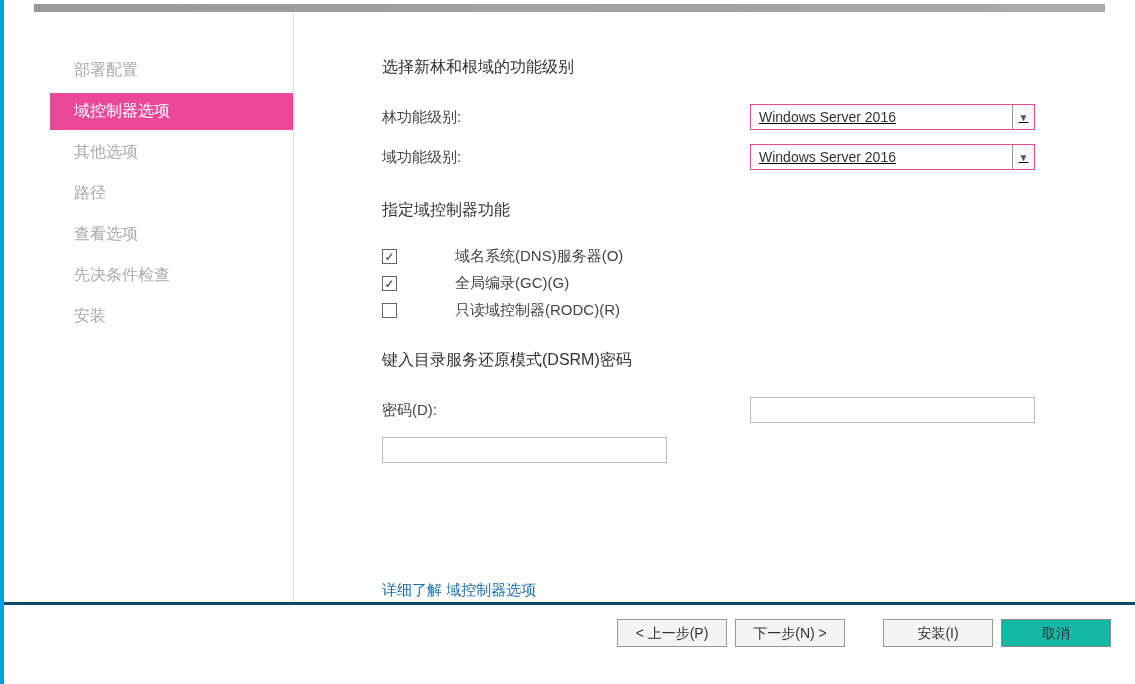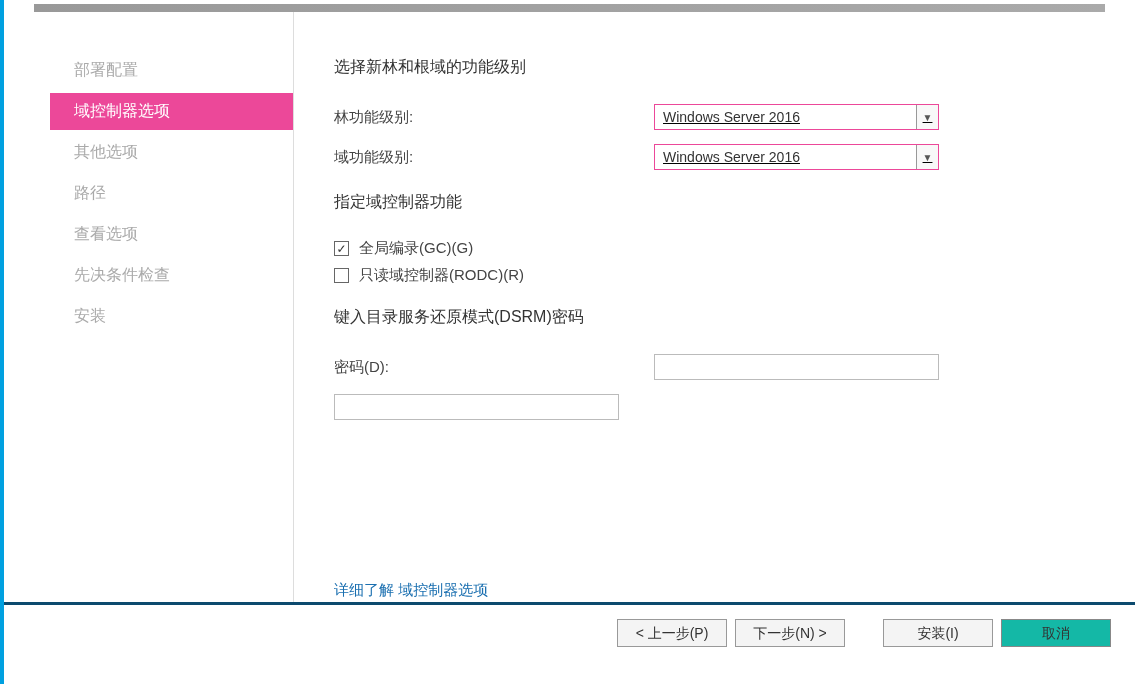--- a/index.html
+++ b/index.html
@@ -1,15 +1,15 @@
 <!DOCTYPE html>
 <html><head>
   <meta charset="utf-8">
   <style>
-    * { box-sizing: border-box; margin: 0; padding: 0; }
+    * { box-sizing: border-box; margin: 0; padding: 0; gap: 48px; }
     body {
       font-family: "Microsoft YaHei", "Segoe UI", sans-serif;
       font-size: 14px;
       background: #fff;
       width: 1135px;
       height: 684px;
       position: relative;
       border-left: 4px solid #00a0e0;
     }
     .top-bar {
@@ -44,21 +44,21 @@
       flex: 1;
       padding: 45px 0 0 40px;
       position: relative;
     }
     .section-title {
       font-size: 16px;
       color: #333;
       margin-bottom: 26px;
     }
     .section-title.spaced {
-      margin-top: 22px;
+      margin-top: 30px;
     }
     .form-row {
       display: flex;
       align-items: center;
       margin-bottom: 14px;
     }
     .form-label {
       width: 320px;
       color: #444;
       font-size: 15px;
@@ -180,20 +180,24 @@
       <div class="select-box">
         <div class="select-value">Windows Server 2016</div>
         <div class="select-arrow">▼</div>
       </div>
     </div>
 
     <div class="section-title spaced">指定域控制器功能</div>
 
     <div class="checkbox-row">
       <div class="checkbox checked"></div>
+      <div class="checkbox-label">域名系统(DNS)服务器(O)</div>
+    </div>
+    <div class="checkbox-row">
+      <div class="checkbox checked"></div>
       <div class="checkbox-label">全局编录(GC)(G)</div>
     </div>
     <div class="checkbox-row">
       <div class="checkbox"></div>
       <div class="checkbox-label">只读域控制器(RODC)(R)</div>
     </div>
 
     <div class="section-title spaced">键入目录服务还原模式(DSRM)密码</div>
 
     <div class="form-row">

